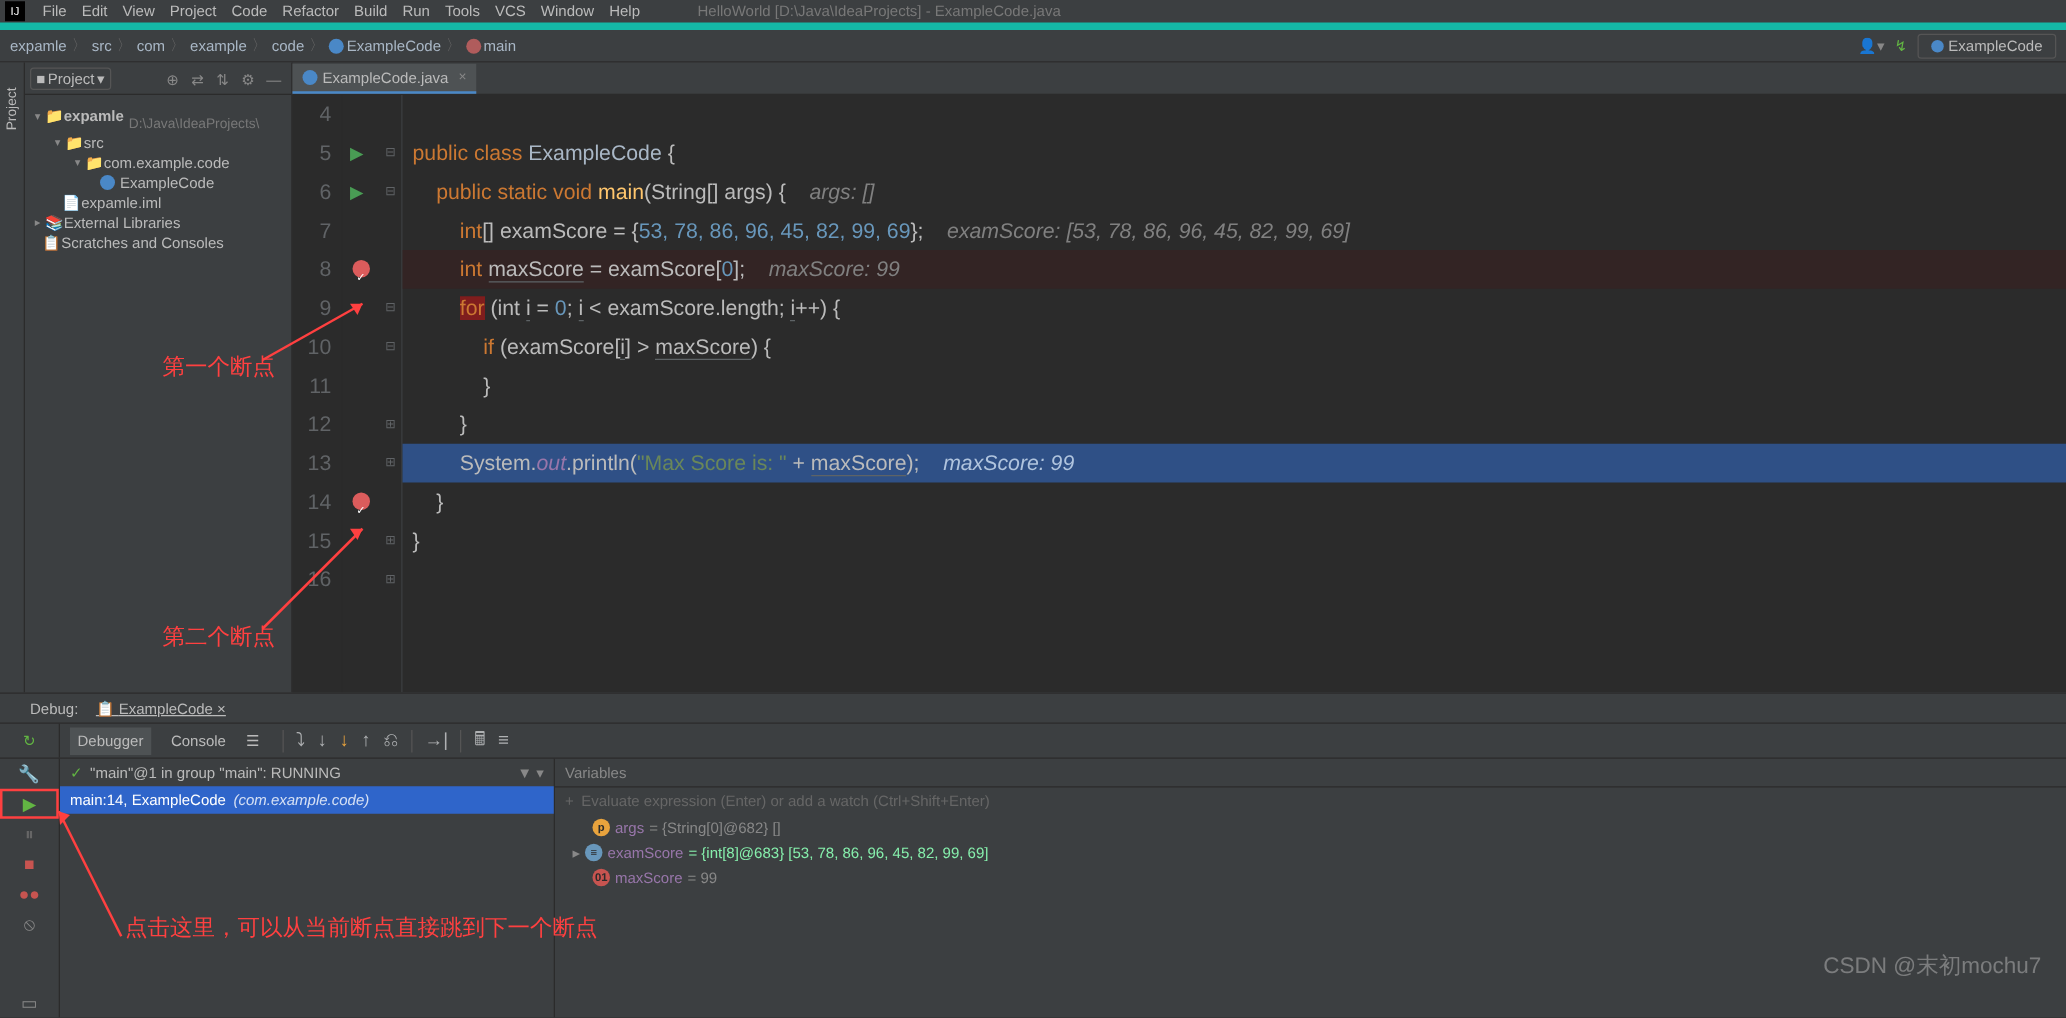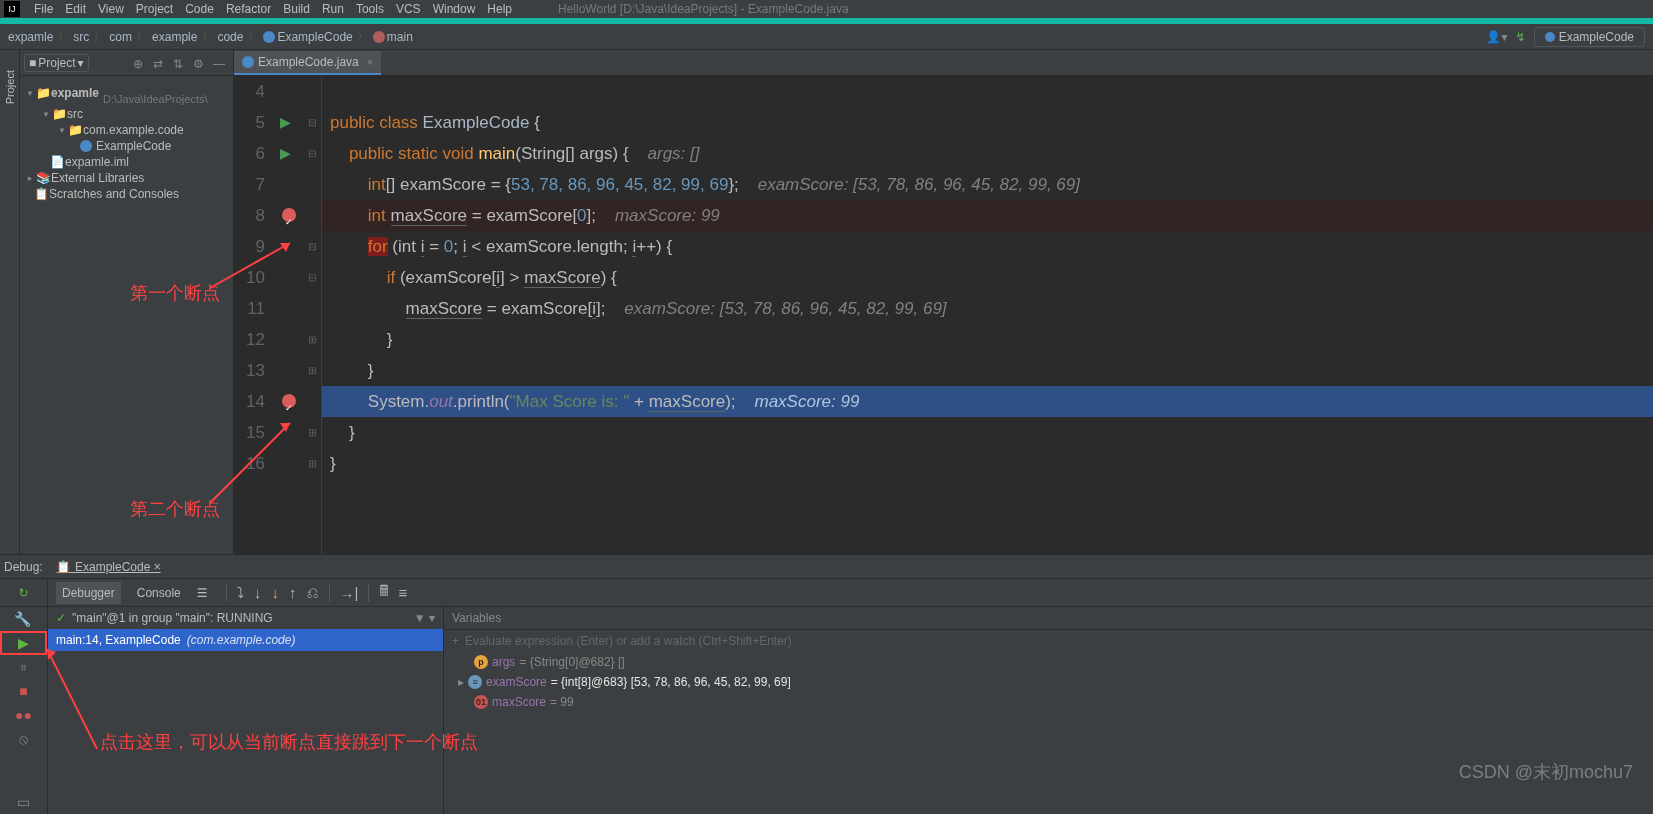--- a/index.html
+++ b/index.html
@@ -46,21 +46,21 @@
 .cmt { color:#808080; font-style:italic; }
 .fld { color:#9876aa; font-style:italic; }
 .hl { background:#7f1d1d; }
 .ul { border-bottom:1px solid #5e6366; }
 .bp-icon { position:absolute; width:14px; height:14px; border-radius:50%; background:#db5c5c; left:8px; }
 .bp-icon.chk::after { content:"✓"; position:absolute; font-size:9px; color:#fff; left:3px; top:-1px; }
 .run-icon { position:absolute; left:6px; color:#499c54; font-size:14px; }
 .fold-icon { color:#606366; font-size:10px; display:block; text-align:center; height:31px; line-height:31px; }
 .anno { position:absolute; color:#ff4040; font-size:18px; pointer-events:none; }
 .debugpanel { height:260px; background:#3c3f41; border-top:1px solid #2b2b2b; display:flex; flex-direction:column; position:absolute; bottom:0; left:0; right:0; }
-.dbg-head { height:24px; display:flex; align-items:center; padding:0 4px; border-bottom:1px solid #2b2b2b; gap:8px; }
+.dbg-head { height:24px; display:flex; align-items:center; padding:0 24px; border-bottom:1px solid #2b2b2b; gap:8px; }
 .dbg-head .dtab { padding:2px 6px; text-decoration:underline; }
 .dbg-tools { height:28px; display:flex; align-items:center; border-bottom:1px solid #2b2b2b; }
 .dbg-left { width:48px; display:flex; flex-direction:column; align-items:center; border-right:1px solid #2b2b2b; font-size:14px; }
 .dbg-left > div { height:24px; display:flex; align-items:center; justify-content:center; width:100%; cursor:pointer; }
 .hl-box { border:2px solid #ff4040; }
 .dbg-tabs { display:flex; gap:10px; padding:0 8px; align-items:center; }
 .dbg-tabs .dtab2 { padding:4px 6px; }
 .dbg-tabs .dtab2.active { background:#4e5254; }
 .dbg-body { flex:1; display:flex; }
 .frames { flex:0 0 396px; border-right:1px solid #2b2b2b; display:flex; flex-direction:column; }
@@ -215,21 +215,20 @@
           <span class="fold-icon">⊞</span>
       </div>
       <div class="codelines">
         <div class="line"></div>
         <div class="line"><span class="kw">public class</span> <span class="cls">ExampleCode</span> <span>{</span></div>
         <div class="line">    <span class="kw">public static void</span> <span class="mth">main</span><span>(String[] args) {</span>    <span class="cmt">args: []</span></div>
         <div class="line">        <span class="kw">int</span>[] examScore = {<span class="num">53, 78, 86, 96, 45, 82, 99, 69</span><span>};</span>    <span class="cmt">examScore: [53, 78, 86, 96, 45, 82, 99, 69]</span></div>
         <div class="line bp">        <span class="kw">int</span> <span class="ul">maxScore</span><span> = examScore[</span><span class="num">0</span><span>];</span>    <span class="cmt">maxScore: 99</span></div>
         <div class="line">        <span class="kw hl">for</span><span> (int </span><span class="ul">i</span><span> = </span><span class="num">0</span><span>; </span><span class="ul">i</span><span> &lt; examScore.</span><span>length</span><span>; </span><span class="ul">i</span><span>++) {</span></div>
         <div class="line">            <span class="kw">if</span><span> (examScore[</span><span class="ul">i</span><span>] &gt; </span><span class="ul">maxScore</span><span>) {</span></div>
-        <div class="line">                <span class="ul">maxScore</span><span> = examScore[</span><span class="ul">i</span><span>];</span>    <span class="cmt">examScore: [53, 78, 86, 96, 45, 82, 99, 69]</span></div>
         <div class="line">            <span>}</span></div>
         <div class="line">        <span>}</span></div>
         <div class="line exec">        <span>System.</span><span class="fld">out</span><span>.println(</span><span class="str">"Max Score is: "</span><span> + </span><span class="ul">maxScore</span><span>);</span>    <span class="cmt" style="color:#b0c4de">maxScore: 99</span></div>
         <div class="line">    <span>}</span></div>
         <div class="line"><span>}</span></div>
       </div>
     </div>
   </div>
 </div>
 
@@ -302,21 +301,21 @@
       </div>
       <div class="var-row">
         <span class="var-icon" style="background:#e8a33d">p</span>
         <span style="color:#9876aa">args</span>
           <span style="color:#888"> = {String[0]@682} []</span>
       </div>
       <div class="var-row">
         <span style="color:#888;margin-left:-16px">▸</span>
         <span class="var-icon" style="background:#6897bb">≡</span>
         <span style="color:#9876aa">examScore</span>
-          <span style="color:#e5e5e5"> = {int[8]@683} [53, 78, 86, 96, 45, 82, 99, 69]</span>
+          <span style="color:#86efac"> = {int[8]@683} [53, 78, 86, 96, 45, 82, 99, 69]</span>
       </div>
       <div class="var-row">
         <span class="var-icon" style="background:#c75450">01</span>
         <span style="color:#9876aa">maxScore</span>
           <span style="color:#888"> = 99</span>
       </div>
     </div>
   </div>
   <div class="anno" style="left:100px; bottom:60px">点击这里，可以从当前断点直接跳到下一个断点</div>
   <svg style="position:absolute;left:42px;bottom:60px;pointer-events:none" width="60" height="110">

